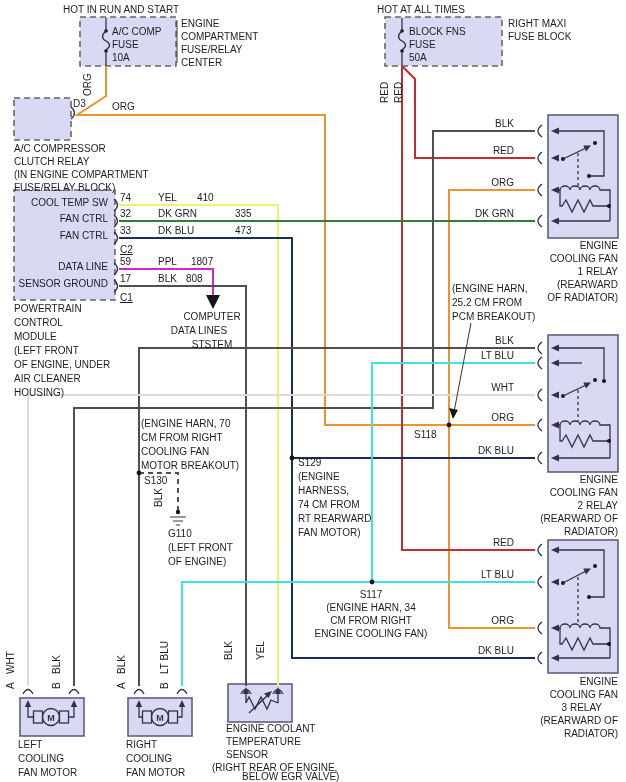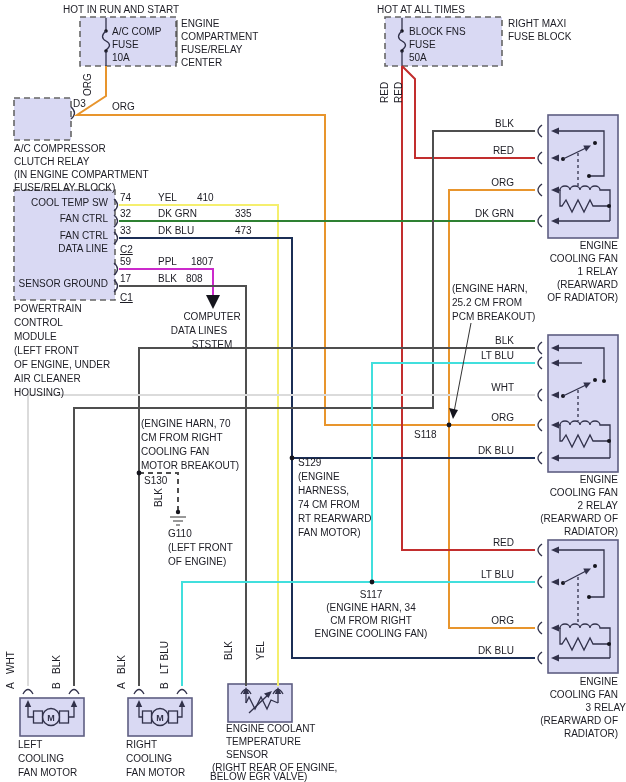--- a/index.html
+++ b/index.html
@@ -221,21 +221,21 @@
 <div class="t v" style="left:390px;top:93px">RED</div>
 <div class="t v" style="left:404px;top:93px">RED</div>
 <div class="t" style="left:14px;top:144px">A/C COMPRESSOR</div>
 <div class="t" style="left:14px;top:157px">CLUTCH RELAY</div>
 <div class="t" style="left:14px;top:170px">(IN ENGINE COMPARTMENT</div>
 <div class="t" style="left:14px;top:183px">FUSE/RELAY BLOCK)</div>
 
 <div class="t" style="right:518px;top:198px">COOL TEMP SW</div>
 <div class="t" style="right:518px;top:214px">FAN CTRL</div>
 <div class="t" style="right:518px;top:231px">FAN CTRL</div>
-<div class="t" style="right:518px;top:244px">DATA LINE</div>
+<div class="t" style="right:518px;top:262px">DATA LINE</div>
 <div class="t" style="right:518px;top:279px">SENSOR GROUND</div>
 
 <div class="t" style="left:120px;top:193px">74</div>
 <div class="t" style="left:158px;top:193px">YEL</div>
 <div class="t" style="left:197px;top:193px">410</div>
 <div class="t" style="left:120px;top:209px">32</div>
 <div class="t" style="left:158px;top:209px">DK GRN</div>
 <div class="t" style="left:235px;top:209px">335</div>
 <div class="t" style="left:120px;top:226px">33</div>
 <div class="t" style="left:158px;top:226px">DK BLU</div>
@@ -281,21 +281,21 @@
 <div class="t" style="right:8px;top:501px">2 RELAY</div>
 <div class="t" style="right:8px;top:514px">(REARWARD OF</div>
 <div class="t" style="right:8px;top:527px">RADIATOR)</div>
 
 <div class="t" style="right:112px;top:538px">RED</div>
 <div class="t" style="right:112px;top:570px">LT BLU</div>
 <div class="t" style="right:112px;top:616px">ORG</div>
 <div class="t" style="right:112px;top:646px">DK BLU</div>
 <div class="t" style="right:8px;top:677px">ENGINE</div>
 <div class="t" style="right:8px;top:690px">COOLING FAN</div>
-<div class="t" style="right:0;top:703px">3 RELAY</div>
+<div class="t" style="right:24px;top:703px">3 RELAY</div>
 <div class="t" style="right:8px;top:716px">(REARWARD OF</div>
 <div class="t" style="right:8px;top:729px">RADIATOR)</div>
 
 <div class="t" style="left:452px;top:284px">(ENGINE HARN,</div>
 <div class="t" style="left:452px;top:298px">25.2 CM FROM</div>
 <div class="t" style="left:452px;top:312px">PCM BREAKOUT)</div>
 <div class="t" style="left:414px;top:430px">S118</div>
 
 <div class="t" style="left:298px;top:458px">S129</div>
 <div class="t" style="left:298px;top:472px">(ENGINE</div>
@@ -333,15 +333,15 @@
 <div class="t" style="left:18px;top:740px">LEFT</div>
 <div class="t" style="left:18px;top:754px">COOLING</div>
 <div class="t" style="left:18px;top:768px">FAN MOTOR</div>
 <div class="t" style="left:126px;top:740px">RIGHT</div>
 <div class="t" style="left:126px;top:754px">COOLING</div>
 <div class="t" style="left:126px;top:768px">FAN MOTOR</div>
 <div class="t" style="left:226px;top:724px">ENGINE COOLANT</div>
 <div class="t" style="left:226px;top:737px">TEMPERATURE</div>
 <div class="t" style="left:226px;top:750px">SENSOR</div>
 <div class="t" style="left:212px;top:763px">(RIGHT REAR OF ENGINE,</div>
-<div class="t" style="left:210px;top:772px">BELOW EGR VALVE)</div>
+<div class="t" style="left:242px;top:772px">BELOW EGR VALVE)</div>
 
 </div>
 
 </body></html>

